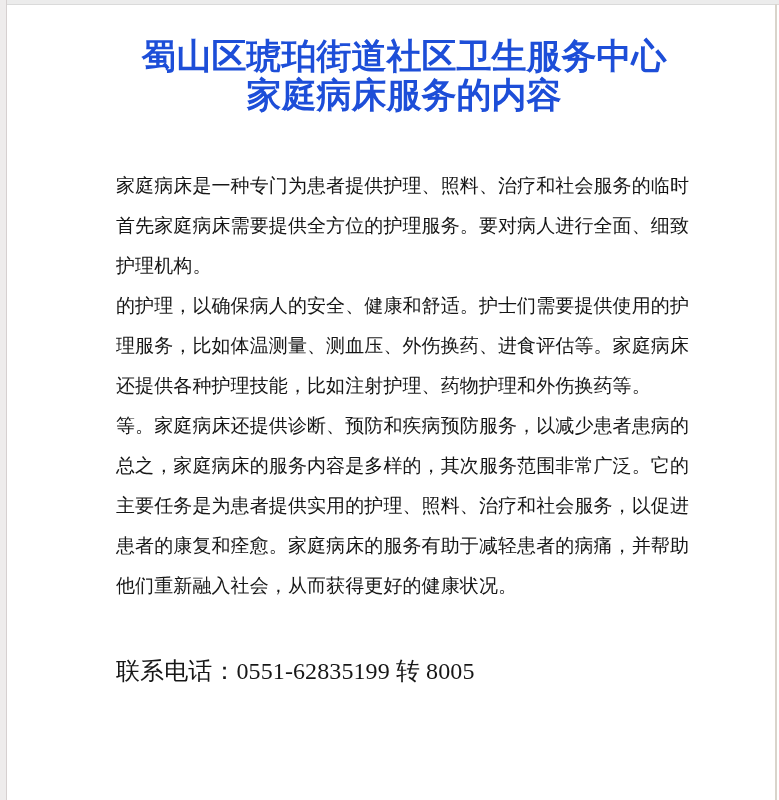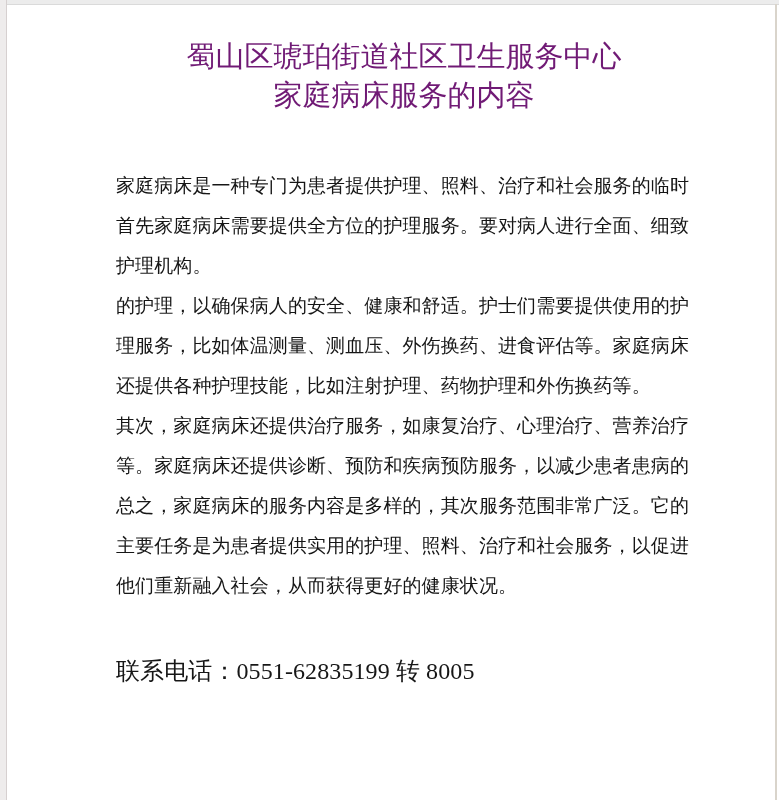--- a/index.html
+++ b/index.html
@@ -39,24 +39,24 @@
   }
   .doc {
     position: absolute;
     left: 116px;
     top: 37px;
     width: 576px;
     color: #161616;
   }
   .doc-title {
     text-align: center;
-    font-weight: 400;
-    font-size: 29px;
+    font-weight: 700;
+    font-size: 35px;
     line-height: 39px;
-    color: #701a75;
+    color: #1d4ed8;
   }
   .doc-body {
     margin-top: 51px;
     font-size: 19px;
     line-height: 40px;
     letter-spacing: 0.1px;
     white-space: nowrap;
   }
   .doc-line {
     height: 40px;
@@ -80,20 +80,20 @@
     <div>蜀山区琥珀街道社区卫生服务中心</div>
     <div>家庭病床服务的内容</div>
   </div>
   <div class="doc-body">
     <div class="doc-line">家庭病床是一种专门为患者提供护理、照料、治疗和社会服务的临时</div>
     <div class="doc-line">首先家庭病床需要提供全方位的护理服务。要对病人进行全面、细致</div>
     <div class="doc-line">护理机构。</div>
     <div class="doc-line">的护理，以确保病人的安全、健康和舒适。护士们需要提供使用的护</div>
     <div class="doc-line">理服务，比如体温测量、测血压、外伤换药、进食评估等。家庭病床</div>
     <div class="doc-line">还提供各种护理技能，比如注射护理、药物护理和外伤换药等。</div>
-    <div class="doc-line">其次，家庭病床还提供治疗服务，如康复治疗、心理治疗、营养治疗</div>
     <div class="doc-line">等。家庭病床还提供诊断、预防和疾病预防服务，以减少患者患病的</div>
     <div class="doc-line">总之，家庭病床的服务内容是多样的，其次服务范围非常广泛。它的</div>
     <div class="doc-line">主要任务是为患者提供实用的护理、照料、治疗和社会服务，以促进</div>
+    <div class="doc-line">患者的康复和痊愈。家庭病床的服务有助于减轻患者的病痛，并帮助</div>
     <div class="doc-line">他们重新融入社会，从而获得更好的健康状况。</div>
     <div class="contact-line">联系电话：0551-62835199 转 8005</div>
   </div>
 </div>
 
 </body></html>

